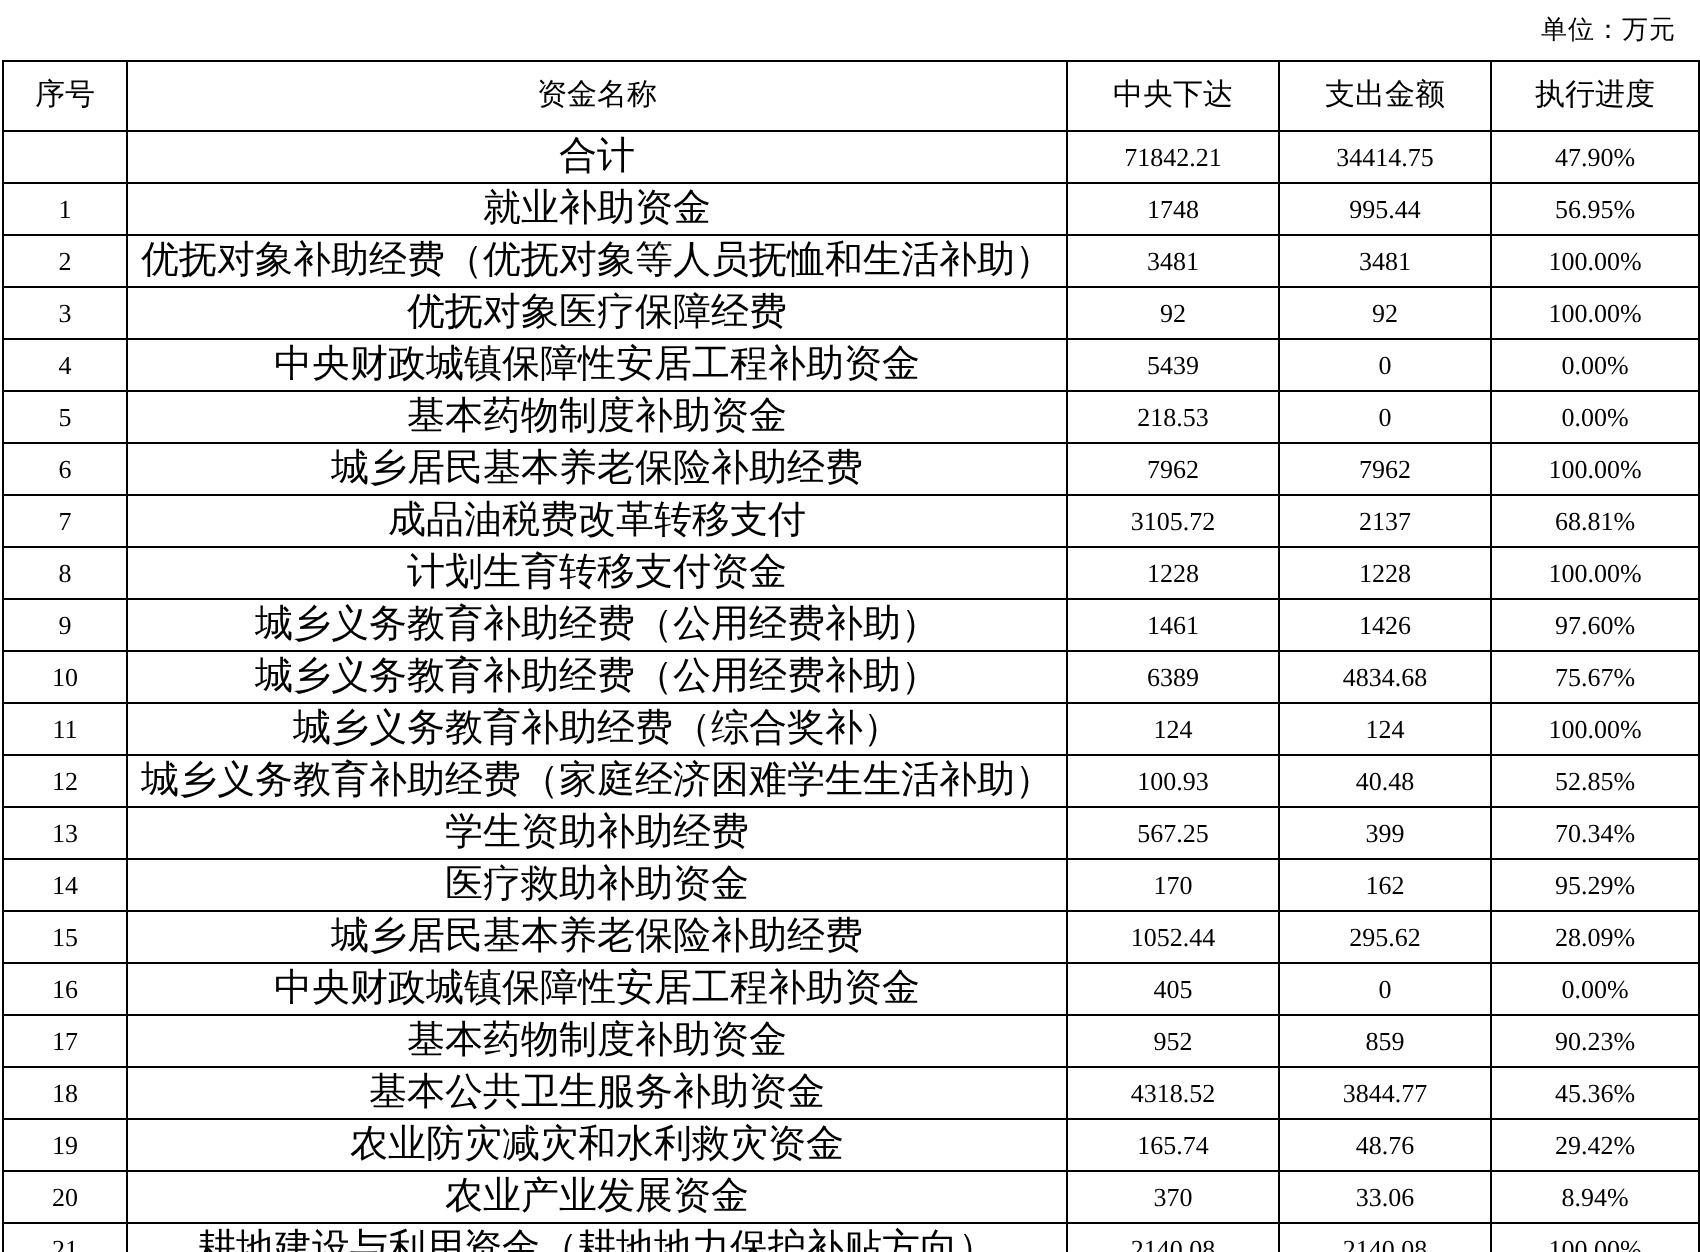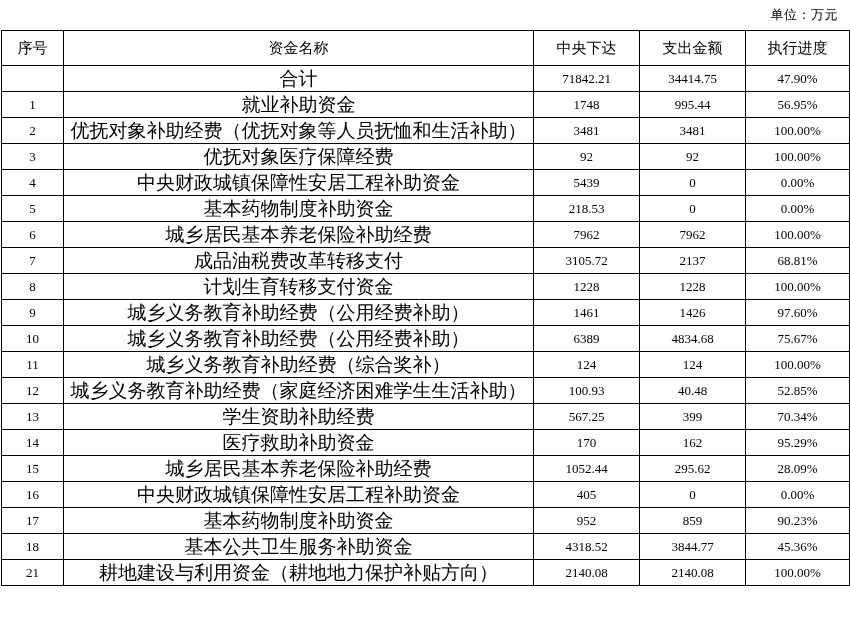--- a/index.html
+++ b/index.html
@@ -224,20 +224,34 @@
           <td class="cell-prog">90.23%</td>
         </tr>
         <tr>
           <td class="cell-no">18</td>
           <td class="cell-name">基本公共卫生服务补助资金</td>
           <td class="cell-num">4318.52</td>
           <td class="cell-num">3844.77</td>
           <td class="cell-prog">45.36%</td>
         </tr>
         <tr>
+          <td class="cell-no">19</td>
+          <td class="cell-name">农业防灾减灾和水利救灾资金</td>
+          <td class="cell-num">165.74</td>
+          <td class="cell-num">48.76</td>
+          <td class="cell-prog">29.42%</td>
+        </tr>
+        <tr>
+          <td class="cell-no">20</td>
+          <td class="cell-name">农业产业发展资金</td>
+          <td class="cell-num">370</td>
+          <td class="cell-num">33.06</td>
+          <td class="cell-prog">8.94%</td>
+        </tr>
+        <tr>
           <td class="cell-no">21</td>
           <td class="cell-name">耕地建设与利用资金（耕地地力保护补贴方向）</td>
           <td class="cell-num">2140.08</td>
           <td class="cell-num">2140.08</td>
           <td class="cell-prog">100.00%</td>
         </tr>
       </tbody>
   </table>
 
 </div>

